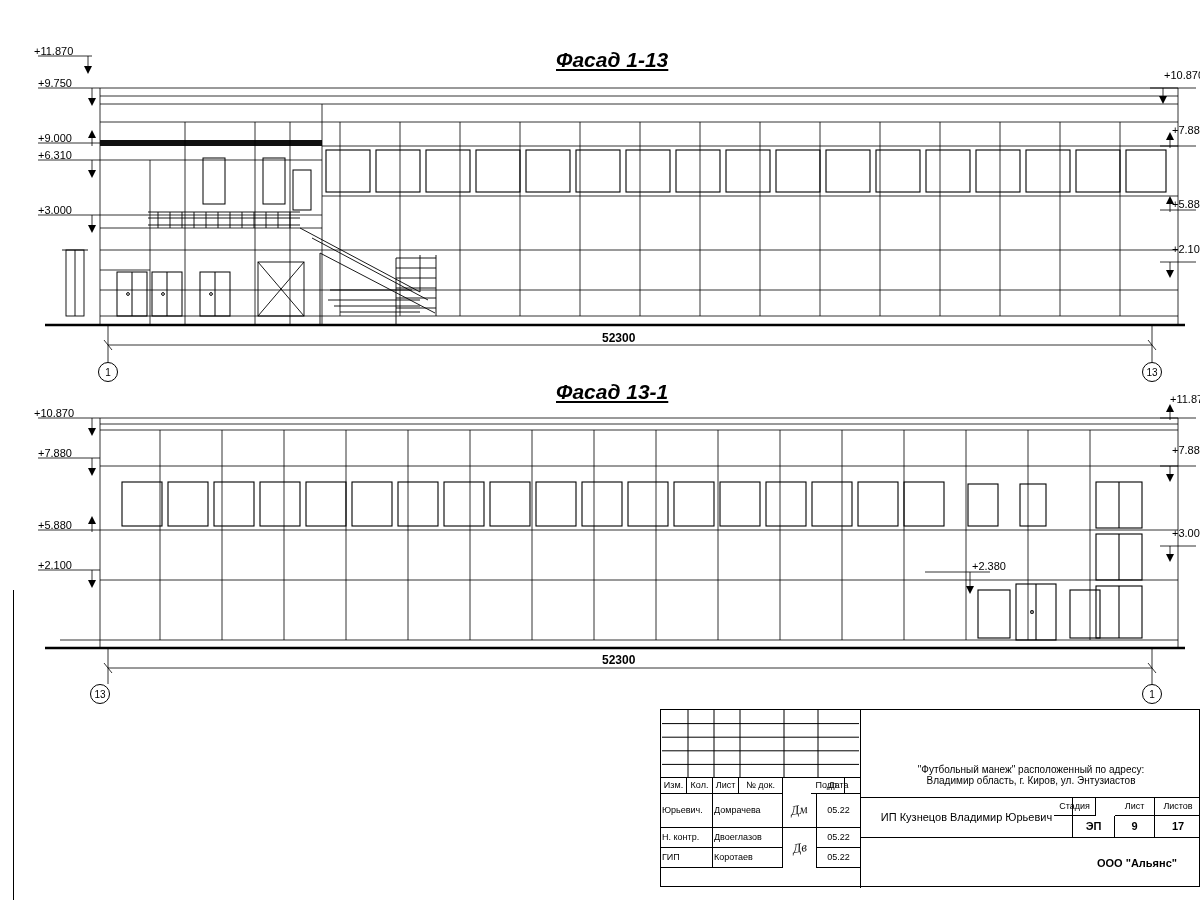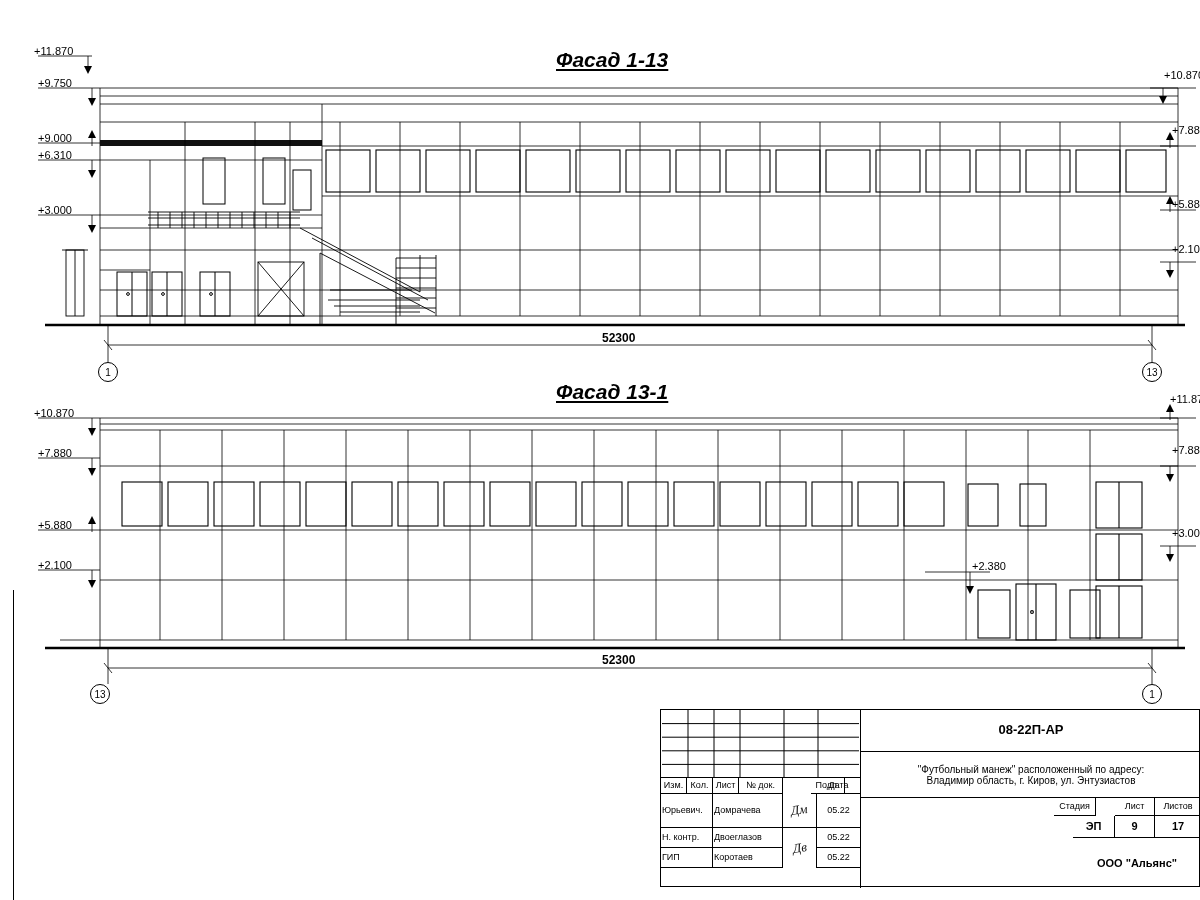--- a/index.html
+++ b/index.html
@@ -446,23 +446,20 @@
           <line x1="0" y1="54.4" x2="200" y2="54.4"></line>
           <line x1="26" y1="0" x2="26" y2="68"></line>
           <line x1="52" y1="0" x2="52" y2="68"></line>
           <line x1="78" y1="0" x2="78" y2="68"></line>
           <line x1="122" y1="0" x2="122" y2="68"></line>
           <line x1="156" y1="0" x2="156" y2="68"></line>
         </g>
       </svg>
     </div>
 
-    <div class="c b-b" style="left:200px; top:0; width:340px; height:42px;">
-      <span class="f13">08-22П-АР</span>
-    </div>
 
     <div class="c b-b" style="left:200px; top:42px; width:340px; height:46px; flex-direction:column;">
       <span class="f10">"Футбольный манеж" расположенный по адресу:</span>
       <span class="f10">Владимир область, г. Киров, ул. Энтузиастов</span>
     </div>
 
     <div class="c b-b b-r" style="left:0; top:68px; width:26px; height:16px;">Изм.</div>
     <div class="c b-b b-r" style="left:26px; top:68px; width:26px; height:16px;">Кол.</div>
     <div class="c b-b b-r" style="left:52px; top:68px; width:26px; height:16px;">Лист</div>
     <div class="c b-b b-r" style="left:78px; top:68px; width:44px; height:16px;">№ док.</div>
@@ -482,20 +479,23 @@
       <span class="sig">Дв</span>
     </div>
     <div class="c b-b b-r" style="left:156px; top:118px; width:44px; height:20px;">05.22</div>
 
     <div class="c b-b b-r" style="left:0; top:138px; width:52px; height:20px; justify-content:flex-start;">ГИП</div>
     <div class="c b-b b-r" style="left:52px; top:138px; width:70px; height:20px; justify-content:flex-start;">Коротаев</div>
     <div class="c b-b b-r" style="left:156px; top:138px; width:44px; height:20px;">05.22</div>
 
     <div class="c b-r" style="left:0; top:158px; width:200px; height:20px;"></div>
 
+    <div class="c b-b b-r" style="left:200px; top:88px; width:212px; height:40px;">
+      <span class="f11">ИП Кузнецов Владимир Юрьевич</span>
+    </div>
 
 
     <div class="c b-b b-r" style="left:393px; top:88px; width:42px; height:18px;">Стадия</div>
     <div class="c b-b b-r" style="left:454px; top:88px; width:40px; height:18px;">Лист</div>
     <div class="c b-b" style="left:494px; top:88px; width:46px; height:18px;">Листов</div>
 
     <div class="c b-b b-r" style="left:412px; top:106px; width:42px; height:22px;">
       <span class="f11 bold">ЭП</span>
     </div>
     <div class="c b-b b-r" style="left:454px; top:106px; width:40px; height:22px;">

